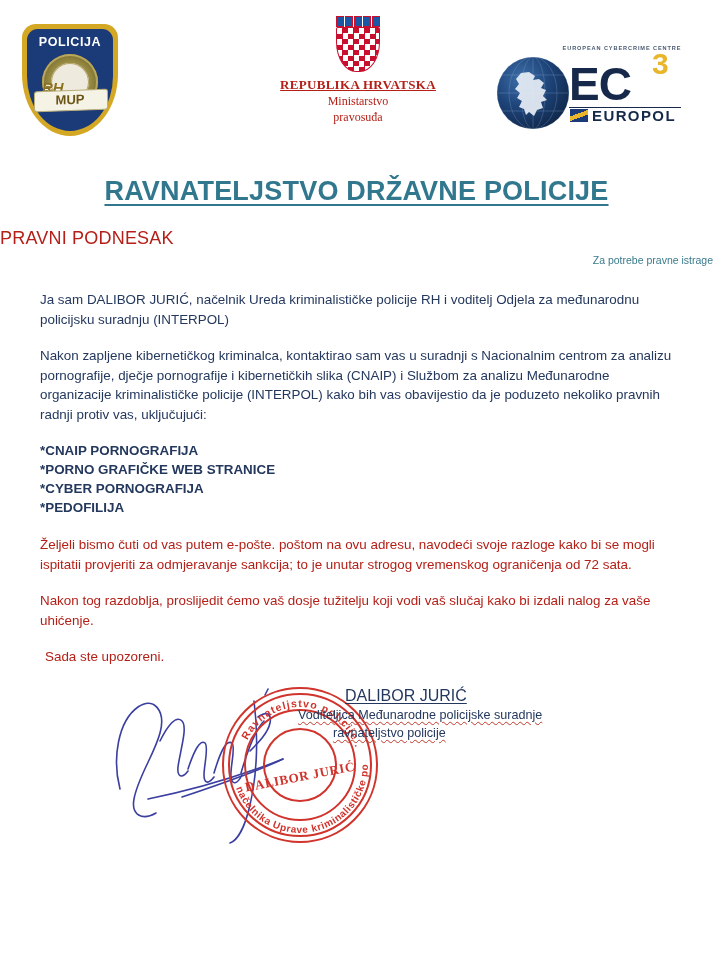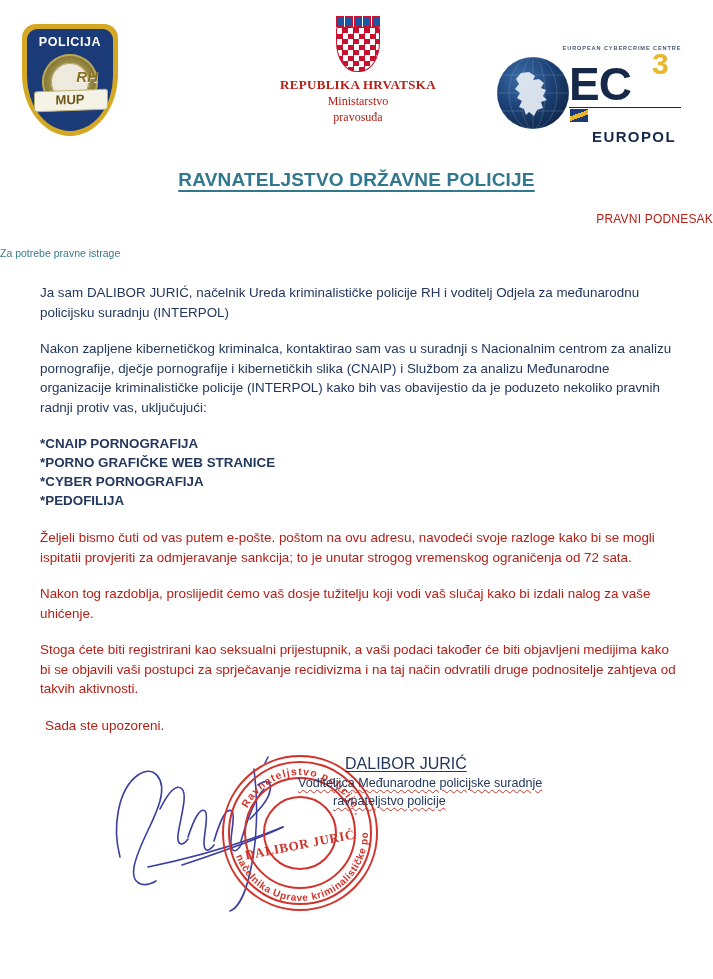--- a/index.html
+++ b/index.html
@@ -68,23 +68,23 @@
     content: "";
     position: absolute;
     left: 9px; top: 9px;
     width: 38px; height: 38px;
     border-radius: 50%;
     background: #efeade;
     box-shadow: inset 0 0 0 1px #b3a469;
   }
   .badge-rh {
     position: absolute;
-    left: 20px; top: 44px;
+    left: 20px; top: 55px;
     width: 56px;
-    text-align: right;
+    text-align: left;
     color: #8a6f1e;
     font-size: 15px;
     font-weight: bold;
     font-style: italic;
     text-shadow: 0 1px 0 #fff;
     z-index: 3;
   }
   .badge-ribbon {
     position: absolute;
     left: 12px; top: 66px;
@@ -147,20 +147,21 @@
     background:
       repeating-conic-gradient(#c8102e 0% 25%, #ffffff 0% 50%) 0 0 / 11px 11px;
   }
   .ministry-line1 {
     color: #b42018;
     font-family: "Liberation Serif", serif;
     font-size: 13px;
     font-weight: bold;
     letter-spacing: 0.3px;
     line-height: 17px;
+    text-decoration: underline;
   }
   .ministry-line2, .ministry-line3 {
     color: #b42018;
     font-family: "Liberation Serif", serif;
     font-size: 12px;
     line-height: 16px;
   }
 
   
   .ec3 {
@@ -230,47 +231,46 @@
     background: linear-gradient(160deg, #1b3a78 0 38%, #e8b52b 38% 62%, #1b3a78 62% 100%);
   }
   .ec3-europol-text {
     position: absolute;
     left: 95px; top: 62px;
     color: #17294a;
     font-size: 15px;
     font-weight: bold;
     letter-spacing: 1.4px;
     line-height: 17px;
-    margin-top: 21px;
   }
 
   
   .main-title {
     text-align: center;
     color: #31788e;
-    font-size: 19px;
+    font-size: 27px;
     font-weight: bold;
     letter-spacing: 0.2px;
-    margin-top: 21px;
+    margin-top: 28px;
     text-decoration: underline;
     text-underline-offset: 4px;
     text-decoration-thickness: 2px;
   }
   .sub-title {
-    text-align: right;
+    text-align: left;
     color: #b42018;
-    font-size: 12px;
+    font-size: 18px;
     margin-top: 21px;
     letter-spacing: .2px;
   }
   .sub-sub-title {
-    text-align: left;
+    text-align: right;
     color: #3a7a8c;
     font-size: 10.5px;
-    margin-top: 21px;
+    margin-top: 5px;
   }
 
   
   .content {
     margin: 24px 30px 0 40px;
   }
   p.para {
     color: #24385e;
     font-size: 13.4px;
     line-height: 19.5px;
@@ -415,21 +415,20 @@
 
   <ul class="charges">
     <li>*CNAIP PORNOGRAFIJA</li>
     <li>*PORNO GRAFIČKE WEB STRANICE</li>
     <li>*CYBER PORNOGRAFIJA</li>
     <li>*PEDOFILIJA</li>
   </ul>
 
   <p class="para red">Željeli bismo čuti od vas putem e-pošte. poštom na ovu adresu, navodeći svoje razloge kako bi se mogli ispitatii provjeriti za odmjeravanje sankcija; to je unutar strogog vremenskog ograničenja od 72 sata.</p>
   <p class="para red">Nakon tog razdoblja, proslijedit ćemo vaš dosje tužitelju koji vodi vaš slučaj kako bi izdali nalog za vaše uhićenje.</p>
-  <p class="para red">Stoga ćete biti registrirani kao seksualni prijestupnik, a vaši podaci također će biti objavljeni medijima kako bi se objavili vaši postupci za sprječavanje recidivizma i na taj način odvratili druge podnositelje zahtjeva od takvih aktivnosti.</p>
   <p class="warned">Sada ste upozoreni.</p>
 </div>
 
 <div class="sig-area">
 
   <svg class="sig-handwriting" viewBox="0 0 230 165">
     <g fill="none" stroke="#3b3fa0" stroke-width="1.6" stroke-linecap="round">
       <path d="M12 108 C4 78 10 40 30 26 C46 15 58 30 52 52 C46 74 30 96 26 118 C23 134 34 140 48 132"></path>
       <path d="M52 60 C60 44 68 34 74 40 C80 46 72 70 70 86 C69 96 74 98 80 90"></path>
       <path d="M80 88 C86 70 92 58 97 62 C101 66 96 84 96 94 C96 102 100 104 106 96"></path>

